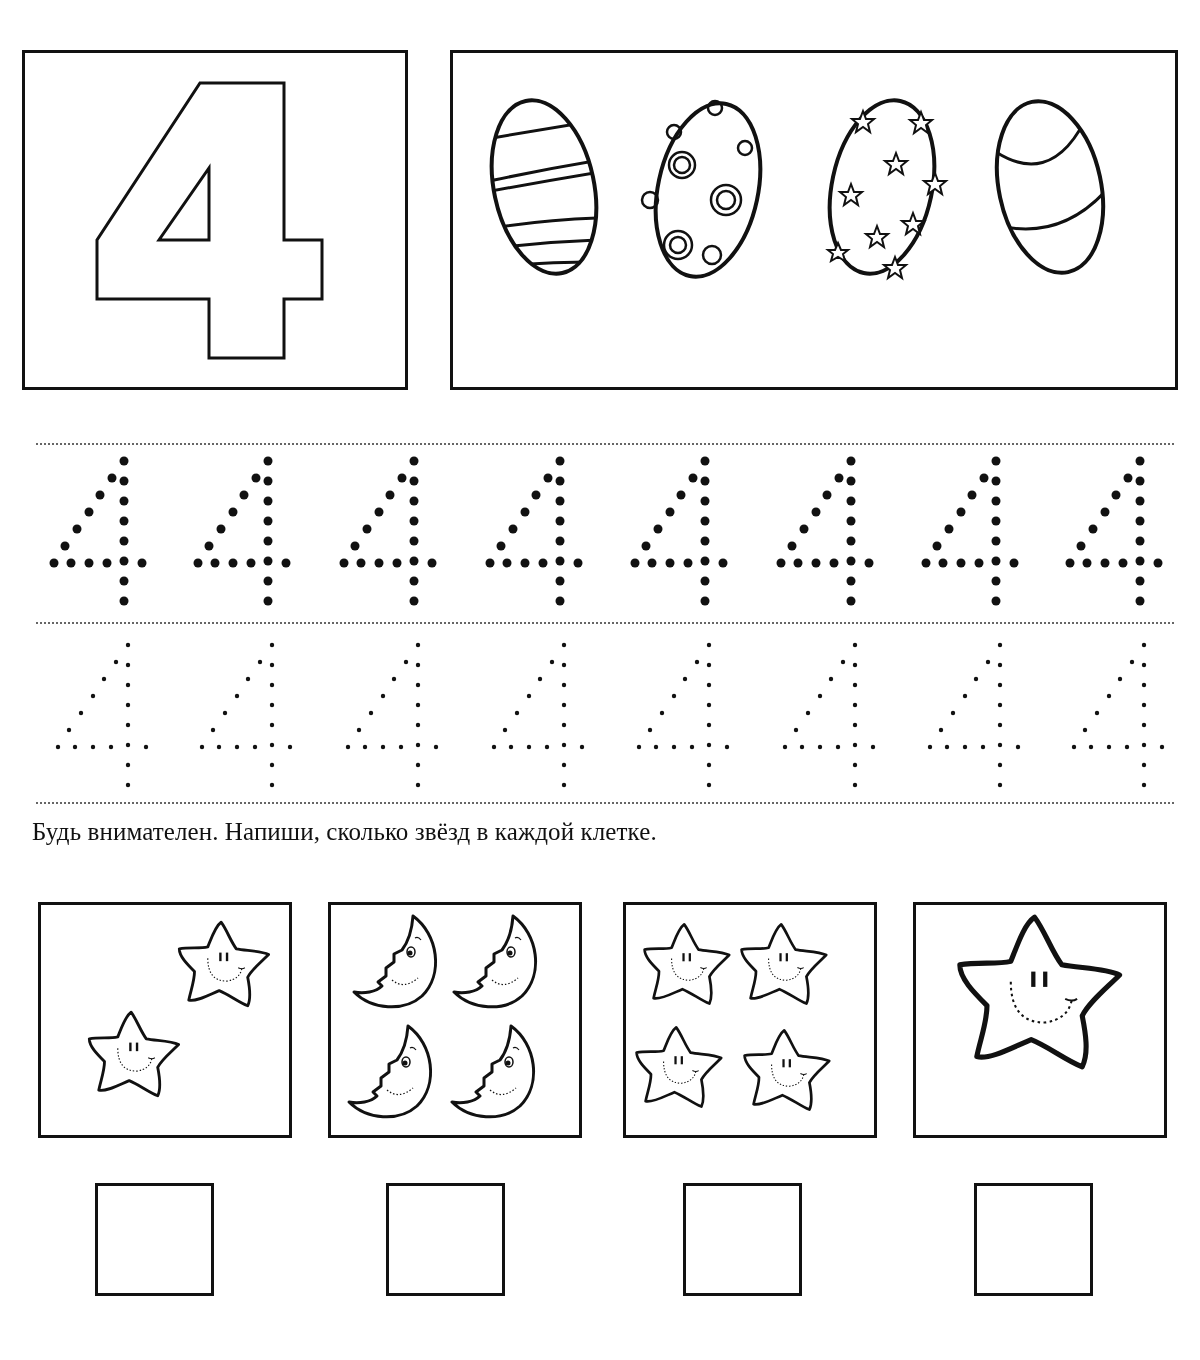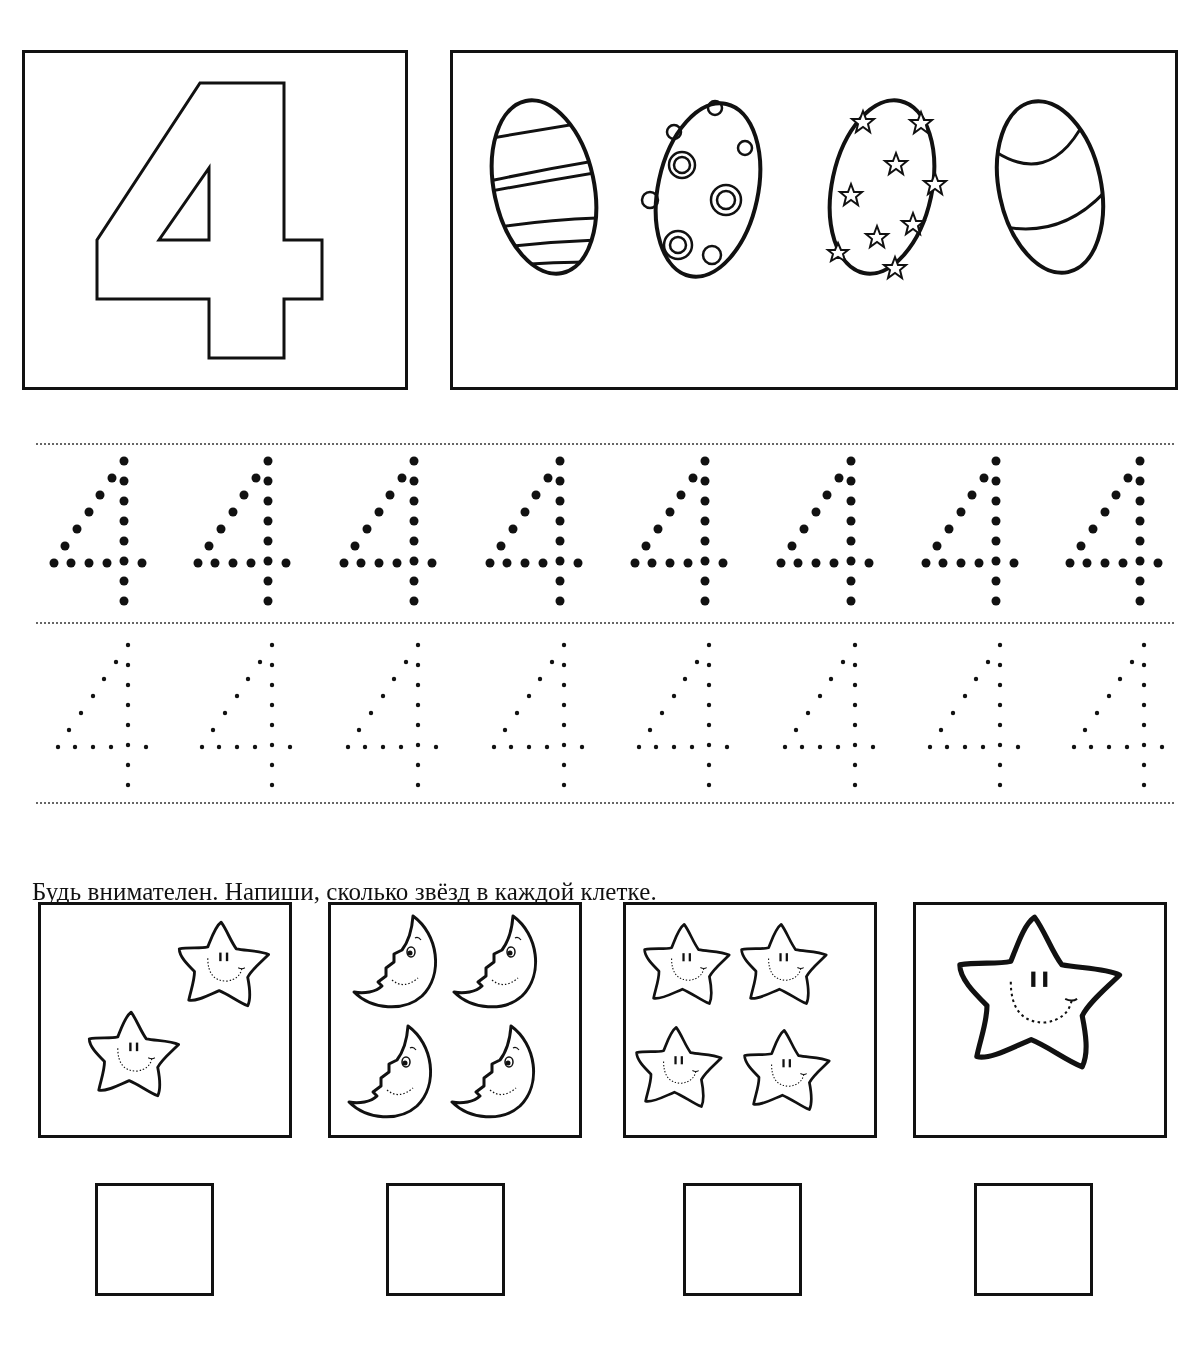--- a/index.html
+++ b/index.html
@@ -1,21 +1,21 @@
 <!DOCTYPE html>
 <html><head>
 <meta charset="utf-8">
 <style>
   html, body { margin:0; padding:0; background:#ffffff; }
   body { width:1200px; height:1360px; position:relative; overflow:hidden; font-family:"Liberation Serif", serif; color:#111; }
   .abs { position:absolute; }
   .frame { position:absolute; border:3px solid #111; box-sizing:border-box; background:#fff; }
   .dotline { position:absolute; height:0; border-top:2px dotted #666; }
   svg { display:block; }
-  .instruction { position:absolute; left:32px; top:878px; font-size:25px; white-space:nowrap; letter-spacing:0.1px; }
+  .instruction { position:absolute; left:32px; top:818px; font-size:25px; white-space:nowrap; letter-spacing:0.1px; }
   .answer-box { position:absolute; border:3px solid #111; box-sizing:border-box; background:#fff; }
 </style>
 </head>
 <body>
 
 <div class="frame" style="left:22px;top:50px;width:386px;height:340px;">
   <svg width="386" height="340" viewBox="0 0 386 340" style="position:absolute;left:-3px;top:-3px;">
     <path d="M178 33 L262 33 L262 190 L300 190 L300 249 L262 249 L262 308 L187 308 L187 249 L75 249 L75 190 Z M137 190 L187 190 L187 118 Z" fill="#fff" stroke="#111" stroke-width="3" fill-rule="evenodd" stroke-linejoin="miter"></path>
   </svg>
 </div>

